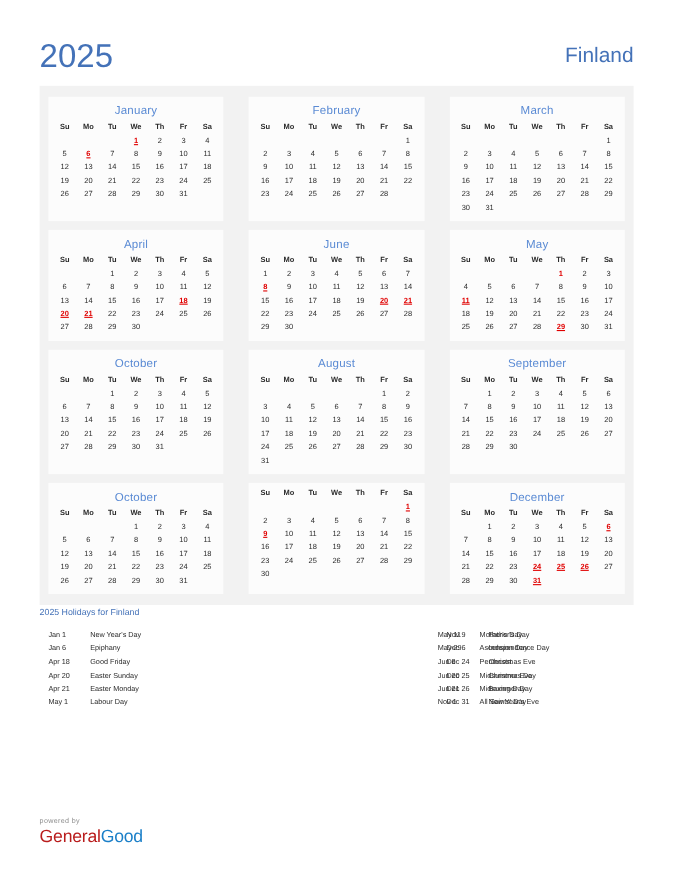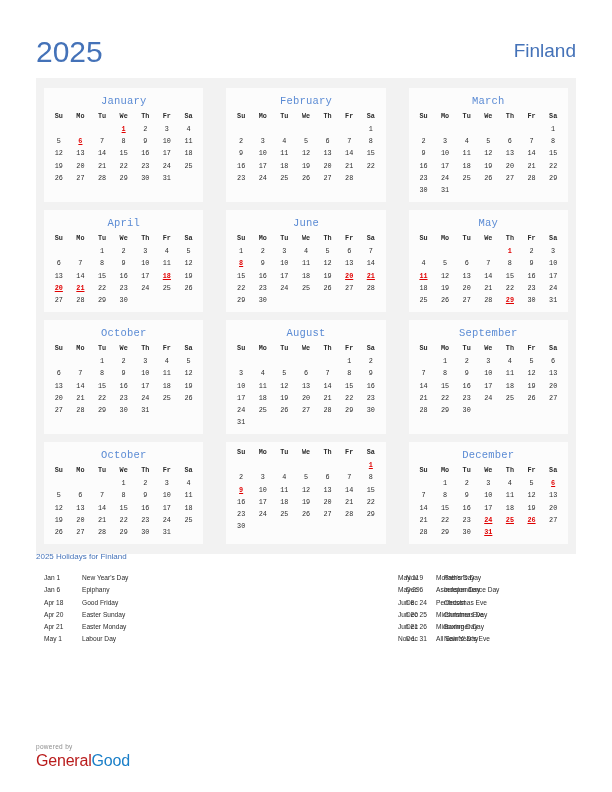--- a/index.html
+++ b/index.html
@@ -56,21 +56,20 @@
     width: 540px;
     background: #f2f2f2;
     padding: 6px 0px 6px 0px;
     box-sizing: border-box;
   }
   .cal-grid {
     display: grid;
     grid-template-columns: repeat(3, 1fr);
     gap: 8px 23px;
     padding: 4px 8px;
-    font-family: Liberation Mono, monospace;
   }
   .month {
     background: #fcfcfc;
     padding: 5px 4px 6px 4px;
     box-sizing: border-box;
   }
   .month-name {
     text-align: center;
     color: #5b8bd4;
     font-size: 10.5px;

